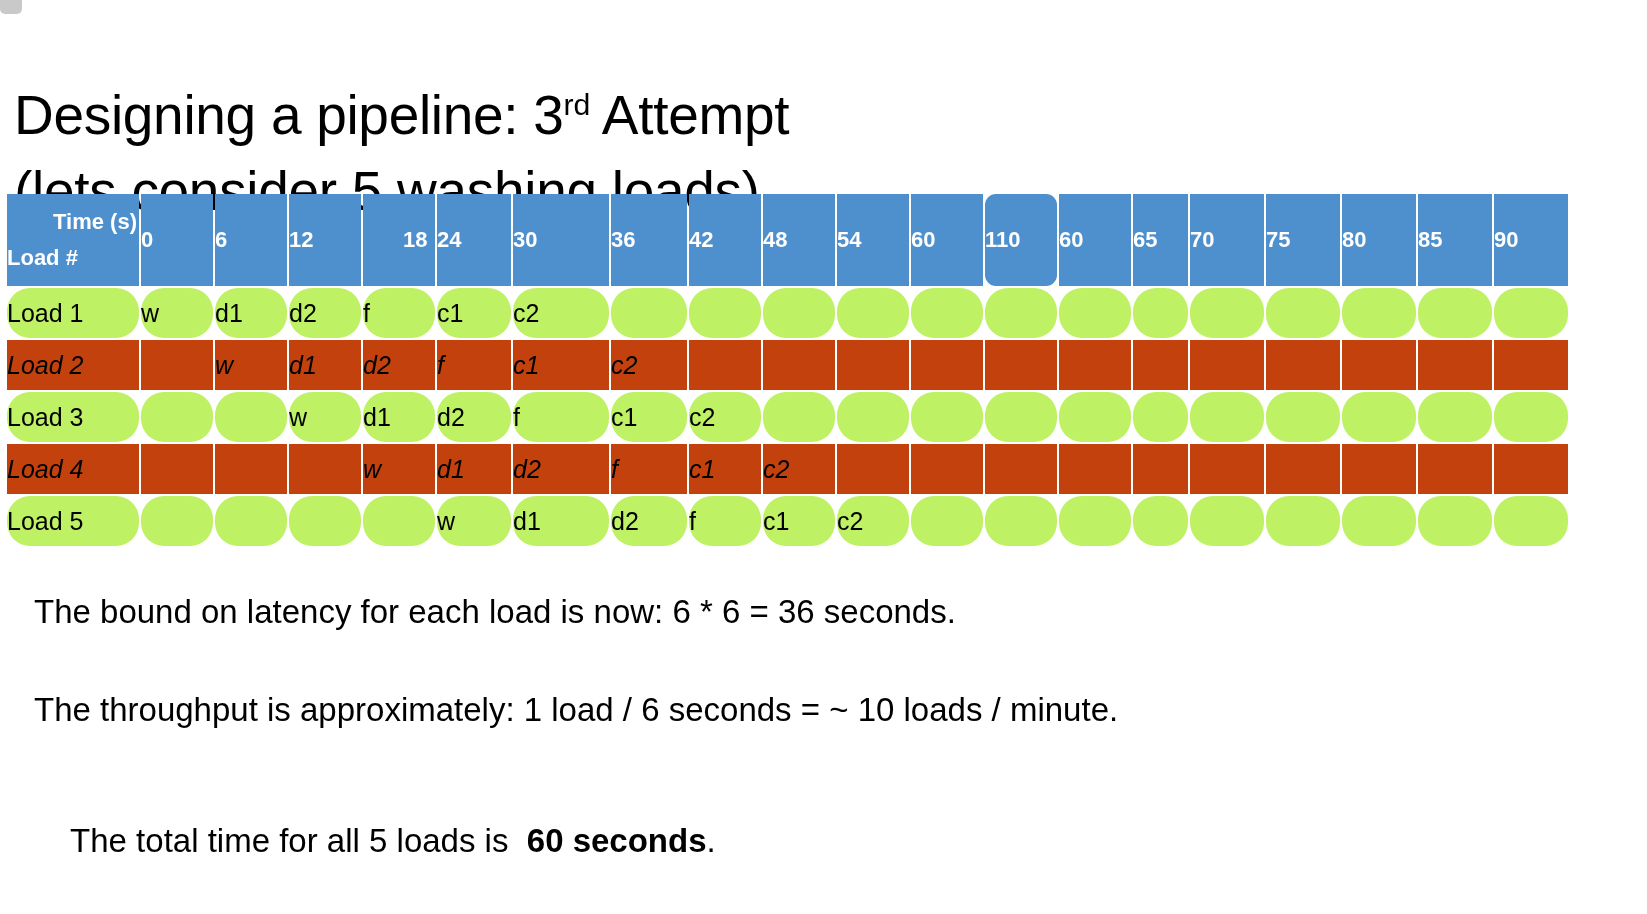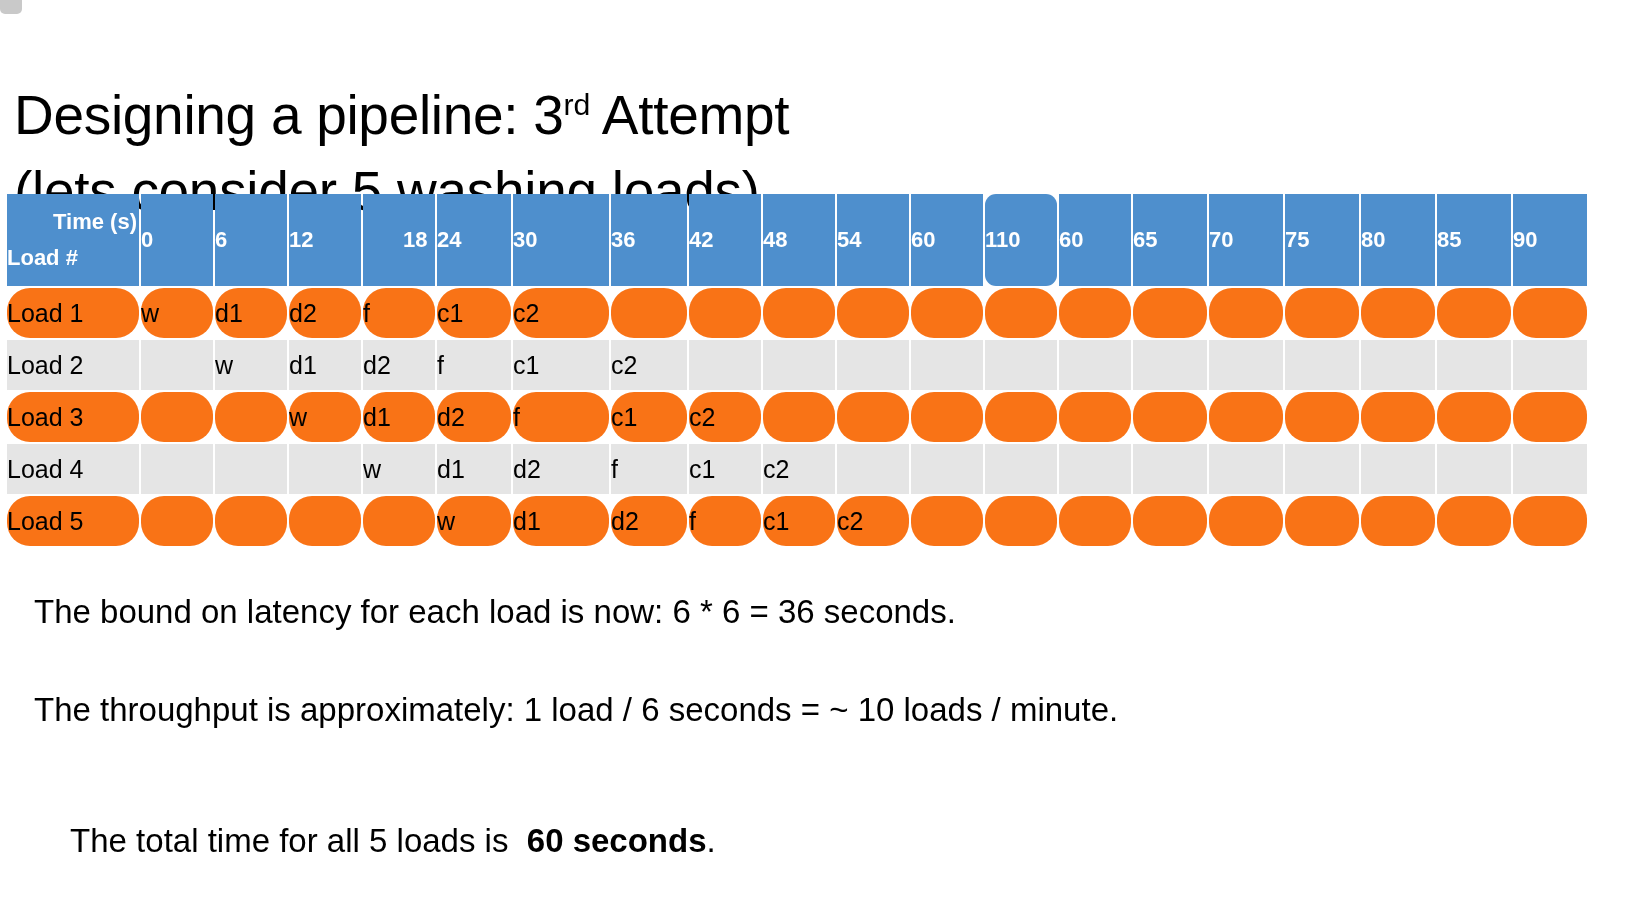--- a/index.html
+++ b/index.html
@@ -93,22 +93,22 @@
   th.head-corner .corner-time {
     display: block;
     text-align: right;
     padding-right: 2px;
   }
   th.head-corner .corner-load {
     display: block;
     text-align: left;
   }
 
-  tr.band-odd td { background: #f97316; border-radius: 23px; }
-  tr.band-even td { background: #e5e5e5; }
+  tr.band-odd td { background: #bef264; border-radius: 23px; }
+  tr.band-even td { background: #c2410c; font-style: italic; }
 
   td.body-cell {
     height: 50px;
     font-size: 25px;
     color: #000000;
     text-align: left;
     padding-left: 12px;
     box-sizing: border-box;
     font-weight: 400;
   }
@@ -161,21 +161,21 @@
           <th class="head-cell" style="width: 72px; padding-left: 40px;">18</th>
           <th class="head-cell" style="width: 74px;">24</th>
           <th class="head-cell" style="width: 96px;">30</th>
           <th class="head-cell" style="width: 76px;">36</th>
           <th class="head-cell" style="width: 72px;">42</th>
           <th class="head-cell" style="width: 72px;">48</th>
           <th class="head-cell" style="width: 72px;">54</th>
           <th class="head-cell" style="width: 72px;">60</th>
           <th class="head-cell" style="width: 72px; border-radius: 11px;">110</th>
           <th class="head-cell" style="width: 72px;">60</th>
-          <th class="head-cell" style="width: 74px;">65</th>
+          <th class="head-cell" style="width: 55px;">65</th>
           <th class="head-cell" style="width: 74px; margin-left: 33px;">70</th>
           <th class="head-cell" style="width: 74px;">75</th>
           <th class="head-cell" style="width: 74px;">80</th>
           <th class="head-cell" style="width: 74px;">85</th>
           <th class="head-cell" style="width: 74px;">90</th>
         </tr>
     </thead>
     <tbody>
         <tr class="band-odd">
           <td class="body-cell load-label">Load 1</td>

